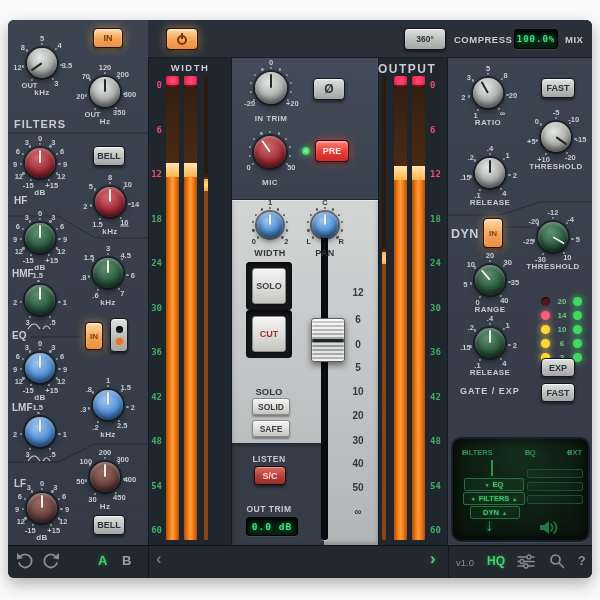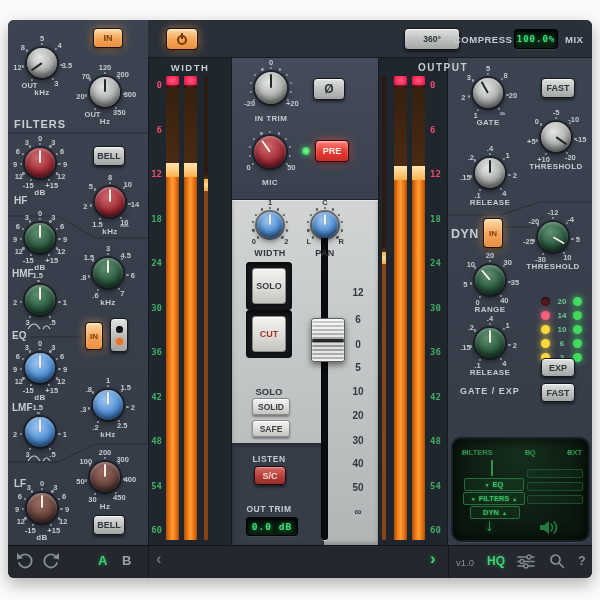--- a/index.html
+++ b/index.html
@@ -113,21 +113,21 @@
       <polyline points="497,207 524,207 536,196"></polyline>
     </g>
   </svg>
 
   <div class="obtn" style="left:158px;top:8px;width:32px;height:22px">
     <span style="position:relative;width:11px;height:11px;display:block">
       <span style="position:absolute;left:0;top:1px;width:10px;height:10px;border:2px solid #7a3a0c;border-radius:50%"></span>
       <span style="position:absolute;left:4.5px;top:-1px;width:2px;height:6px;background:#7a3a0c"></span>
     </span>
   </div>
-  <div class="gbtn" style="left:396px;top:8px;width:56px;height:22px;font-size:8.5px">360°</div>
+  <div class="gbtn" style="left:396px;top:8px;width:42px;height:22px;font-size:8.5px">360°</div>
   <span class="lbl" style="left:446px;top:14px;font-size:9.5px;letter-spacing:.5px">COMPRESS</span>
   <div class="lcd" style="left:506px;top:9px;width:44px;height:20px;font-size:9px;letter-spacing:1px">
     <span style="position:static">100.0%</span>
   </div>
   <span class="lbl" style="left:557px;top:14px;font-size:9.5px;letter-spacing:.5px">MIX</span>
 
   <div class="obtn" style="left:85px;top:8px;width:30px;height:20px">IN</div>
   <span class="lbl" style="left:6px;top:98px;font-size:11px;letter-spacing:1px">FILTERS</span>
   <div class="gbtn" style="left:85px;top:126px;width:32px;height:20px">BELL</div>
   <span class="lbl" style="left:6px;top:175px;font-size:10px">HF</span>
@@ -136,21 +136,21 @@
   <div class="obtn" style="left:77px;top:302px;width:18px;height:28px;font-size:8px">IN</div>
   <div class="gbtn" style="left:102px;top:298px;width:18px;height:34px;flex-direction:column;gap:5px">
     <span style="position:static;width:7px;height:7px;border-radius:50%;background:#1a1d21;box-shadow:inset 0 1px 2px #000"></span>
     <span style="position:static;width:7px;height:7px;border-radius:50%;background:#e8742c;box-shadow:0 0 4px rgba(240,130,50,.8)"></span>
   </div>
   <span class="lbl" style="left:4px;top:382px;font-size:10px">LMF</span>
   <span class="lbl" style="left:6px;top:458px;font-size:10px">LF</span>
   <div class="gbtn" style="left:85px;top:495px;width:32px;height:20px">BELL</div>
 
   <span class="lbl" style="left:140px;top:42px;width:84px;text-align:center;font-size:9.5px;letter-spacing:1.5px">WIDTH</span>
-  <span class="lbl" style="left:370px;top:42px;width:90px;text-align:right;font-size:10px;letter-spacing:1.5px">OUTPUT</span>
+  <span class="lbl" style="left:370px;top:42px;width:90px;text-align:left;font-size:12px;letter-spacing:1.5px">OUTPUT</span>
   <div id="meters-layer" style="left:0;top:0;width:0;height:0">
       <div class="mbar" style="left: 158px; width: 13px;">
         <div class="mclip"></div>
         <div class="munlit" style="top: 12px; height: 75px;"></div>
         <div class="mband" style="top: 87px;"></div>
         <div class="mlit" style="top: 101px;"></div>
       </div>
       <div class="mbar" style="left: 176px; width: 13px;">
         <div class="mclip"></div>
         <div class="munlit" style="top: 12px; height: 75px;"></div>
@@ -722,21 +722,21 @@
       <div class="ktick" style="left: 13.7886px; top: -13.7886px;"></div>
       <div class="ktick" style="left: 19.4258px; top: 1.69954px;"></div>
       <div class="ktick" style="left: 11.1847px; top: 15.9735px;"></div>
       <div class="klabel" style="left: -12.5px; top: 21.6506px;">1</div>
       <div class="klabel" style="left: -24.6202px; top: 4.3412px;">2</div>
       <div class="klabel" style="left: -19.1511px; top: -16.0697px;">3</div>
       <div class="klabel" style="left: 0px; top: -25px;">5</div>
       <div class="klabel" style="left: 17.6777px; top: -17.6777px;">8</div>
       <div class="klabel" style="left: 24.9049px; top: 2.17889px;">20</div>
       <div class="klabel" style="left: 14.3394px; top: 20.4788px;">∞</div>
-      <div class="kcap" style="left: 0px; top: 25px;">GATE</div>
+      <div class="kcap" style="left: 0px; top: 25px;">RATIO</div>
     </div>
     <div class="knob t-dark" style="left: 548px; top: 117px;">
       <div class="dial gray" style="height: 30px; width: 30px; left: -15px; top: -15px;">
         <div class="kspin" style="transform: rotate(125deg);">
           <div class="kptr ptr-dark"></div>
         </div>
       </div>
       <div class="ktick" style="left: -9.75px; top: 16.8875px;"></div>
       <div class="ktick" style="left: -19.2038px; top: 3.38614px;"></div>
       <div class="ktick" style="left: -14.9379px; top: -12.5344px;"></div>

